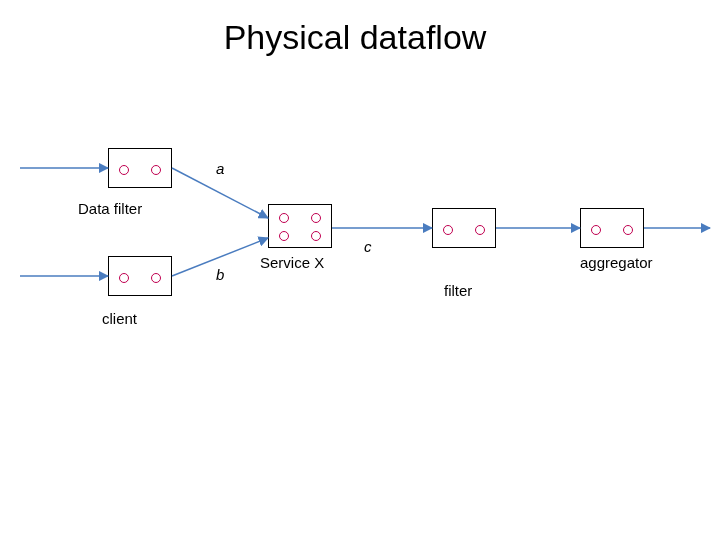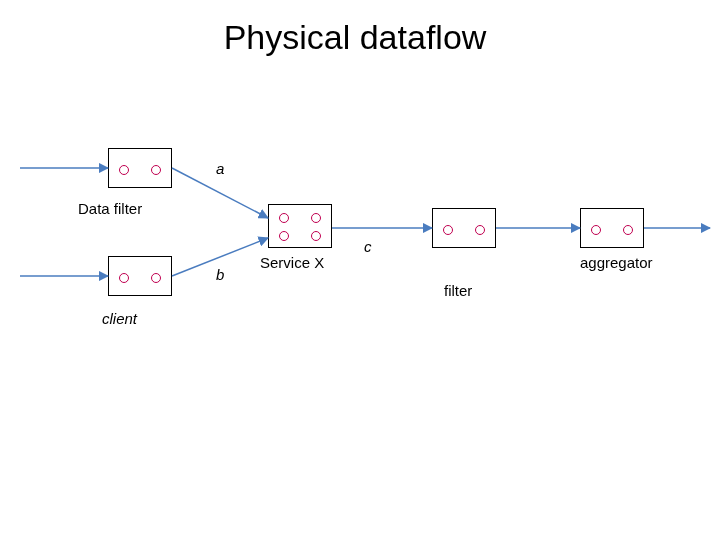--- a/index.html
+++ b/index.html
@@ -78,21 +78,21 @@
   <span class="port" style="left:10px;top:16px;"></span>
   <span class="port" style="left:42px;top:16px;"></span>
 </div>
 
 <div class="box" style="left:580px;top:208px;width:64px;height:40px;">
   <span class="port" style="left:10px;top:16px;"></span>
   <span class="port" style="left:42px;top:16px;"></span>
 </div>
 
 <div class="lbl" style="left:78px;top:200px;">Data filter</div>
-<div class="lbl" style="left:102px;top:310px;font-style:italic;">client</div>
+<div class="lbl" style="left:102px;top:310px;">client</div>
 <div class="lbl lbl-i" style="left:216px;top:160px;">a</div>
 <div class="lbl lbl-i" style="left:216px;top:266px;">b</div>
 <div class="lbl lbl-i" style="left:364px;top:238px;">c</div>
 <div class="lbl" style="left:260px;top:254px;">Service X</div>
 <div class="lbl" style="left:444px;top:266px;margin-top:16px;">filter</div>
 <div class="lbl" style="left:580px;top:254px;">aggregator</div>
 
 <svg class="wires">
   <defs>
     <marker id="ah" viewBox="0 0 10 10" refX="9" refY="5" markerWidth="7" markerHeight="7" orient="auto-start-reverse">

